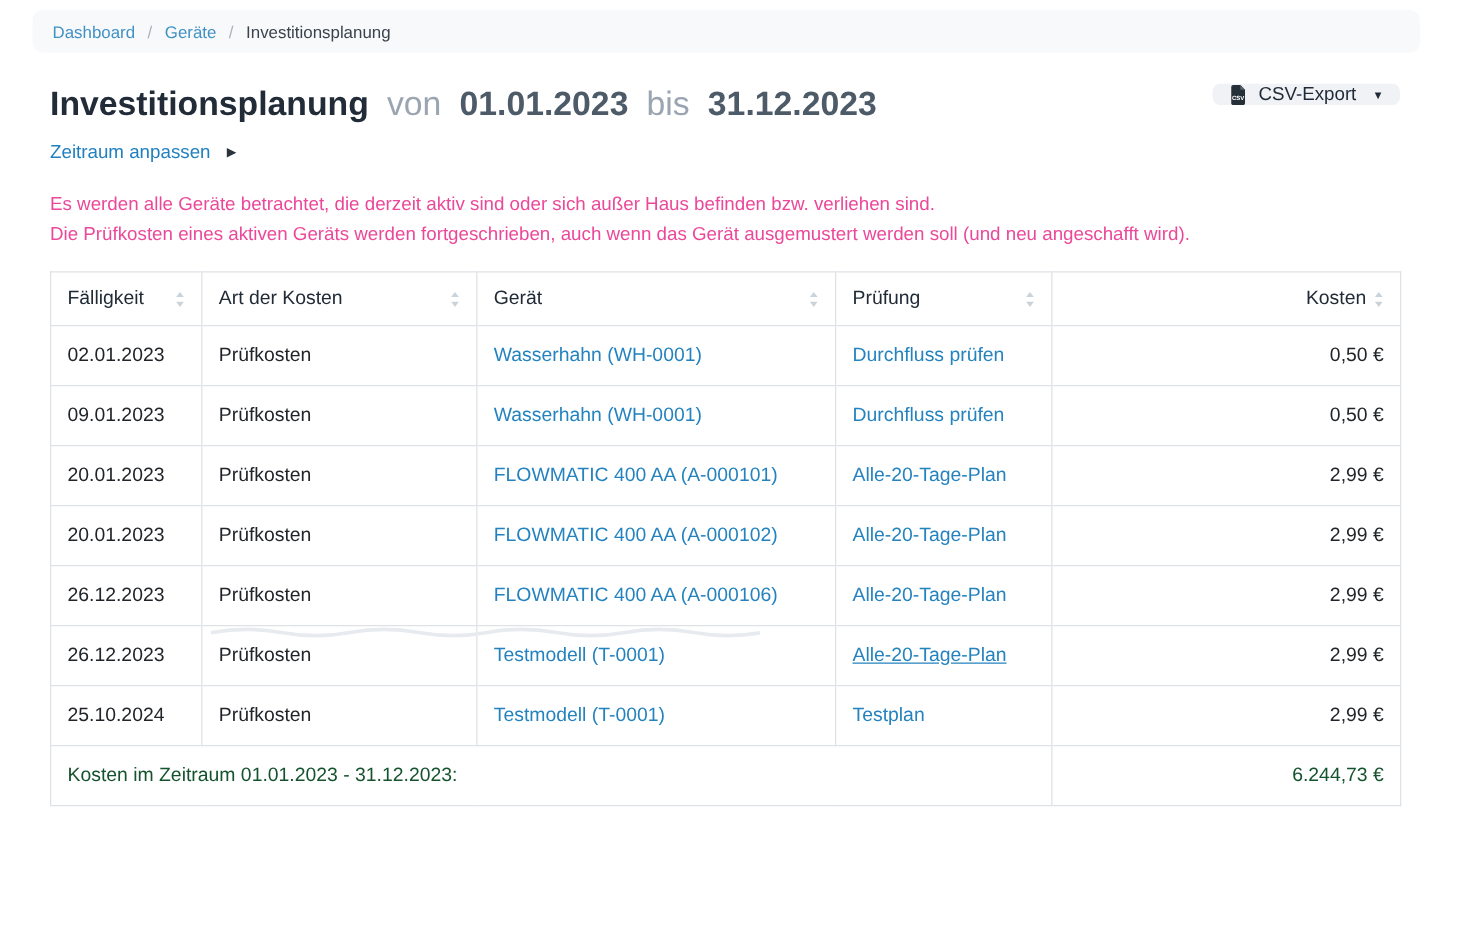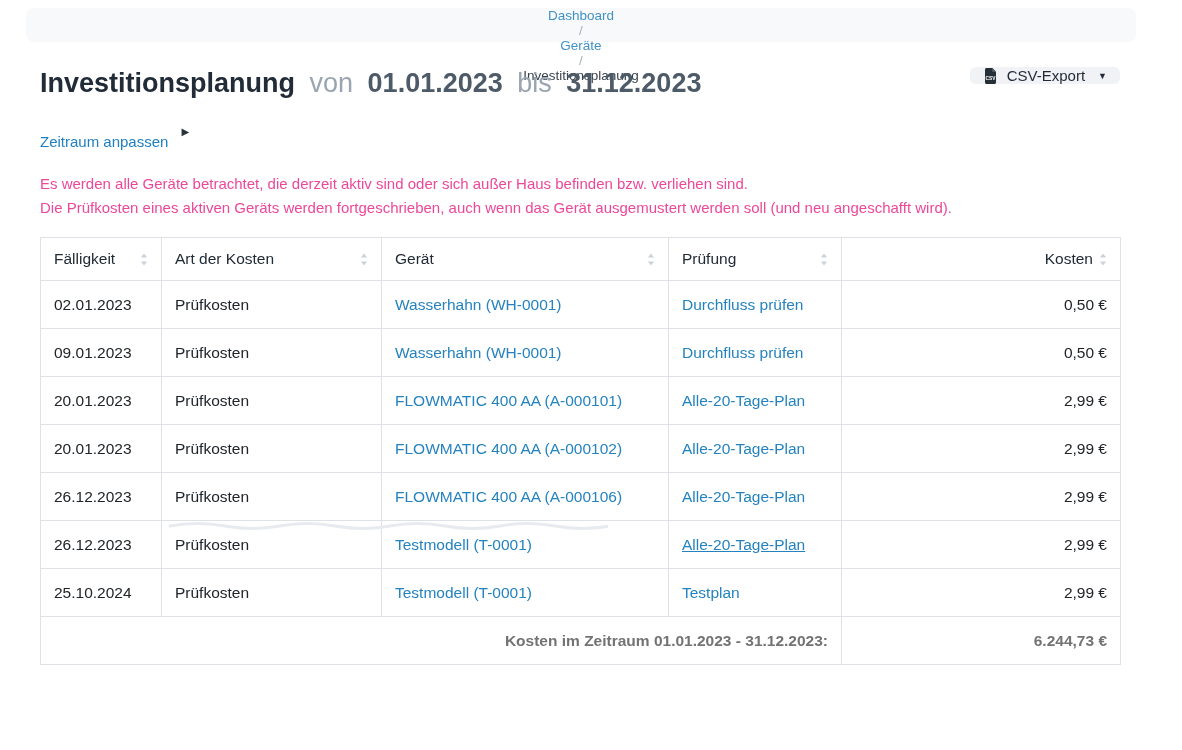--- a/index.html
+++ b/index.html
@@ -13,21 +13,20 @@
   
   .breadcrumb-bar {
     margin: 8px 46px 0 26px;
     height: 34px;
     background: #f8f9fb;
     border-radius: 8px;
     display: flex;
     align-items: center;
     padding: 0 16px;
     font-size: 13.5px;
-    flex-direction: column;
   }
   .breadcrumb-bar a {
     color: #4191c5;
     text-decoration: none;
     cursor: pointer;
   }
   .breadcrumb-sep { color: #a9b2bc; margin: 0 10px; }
   .breadcrumb-current { color: #3a434d; }
 
   
@@ -60,21 +59,21 @@
     margin-top: 1px;
   }
   .csv-btn .caret { font-size: 9px; color: #1f2937; margin-left: 4px; }
 
   .zeitraum-row {
     margin: 13px 62px 0 40px;
     display: flex;
     align-items: center;
     font-size: 15px;
   }
-  .zeitraum-row a { color: #2180c0; text-decoration: none; cursor: pointer; margin-top: 20px; }
+  .zeitraum-row a { color: #2180c0; text-decoration: none; cursor: pointer; }
   .zeitraum-row .disclosure { color: #2a323b; font-size: 10px; margin-left: 13px; cursor: pointer; }
 
   
   .info-block { margin: 22px 62px 0 40px; font-size: 15px; line-height: 23.5px; color: #ec4899; }
 
   
   .table-wrap { position: relative; margin: 18px 62px 0 40px; }
   table {
     width: 1080px;
     border-collapse: collapse;
@@ -91,25 +90,24 @@
   }
   td { padding: 14.5px 13px; vertical-align: middle; color: #212529; }
   .th-inner { display: flex; align-items: center; justify-content: space-between; gap: 6px; }
   .th-inner.right { justify-content: flex-end; }
   .sort-icon { flex: 0 0 auto; display: inline-flex; cursor: pointer; }
   td.num, th.num { text-align: right; }
   td a { color: #2483bf; text-decoration: none; cursor: pointer; }
   td a.hovered { text-decoration: underline; }
 
   tr.footer-row td {
-    font-weight: 700;
-    color: #737373;
+    font-weight: 400;
+    color: #14532d;
     border-left: none;
     border-right: none;
-    text-align: right;
   }
   tr.footer-row td:first-child { border-left: 1px solid #dee2e6; }
   tr.footer-row td.num { border-left: 1px solid #dee2e6; border-right: 1px solid #dee2e6; }
 
   .squiggle-artifact {
     position: absolute;
     left: 128px;
     top: 283px;
     pointer-events: none;
   }

